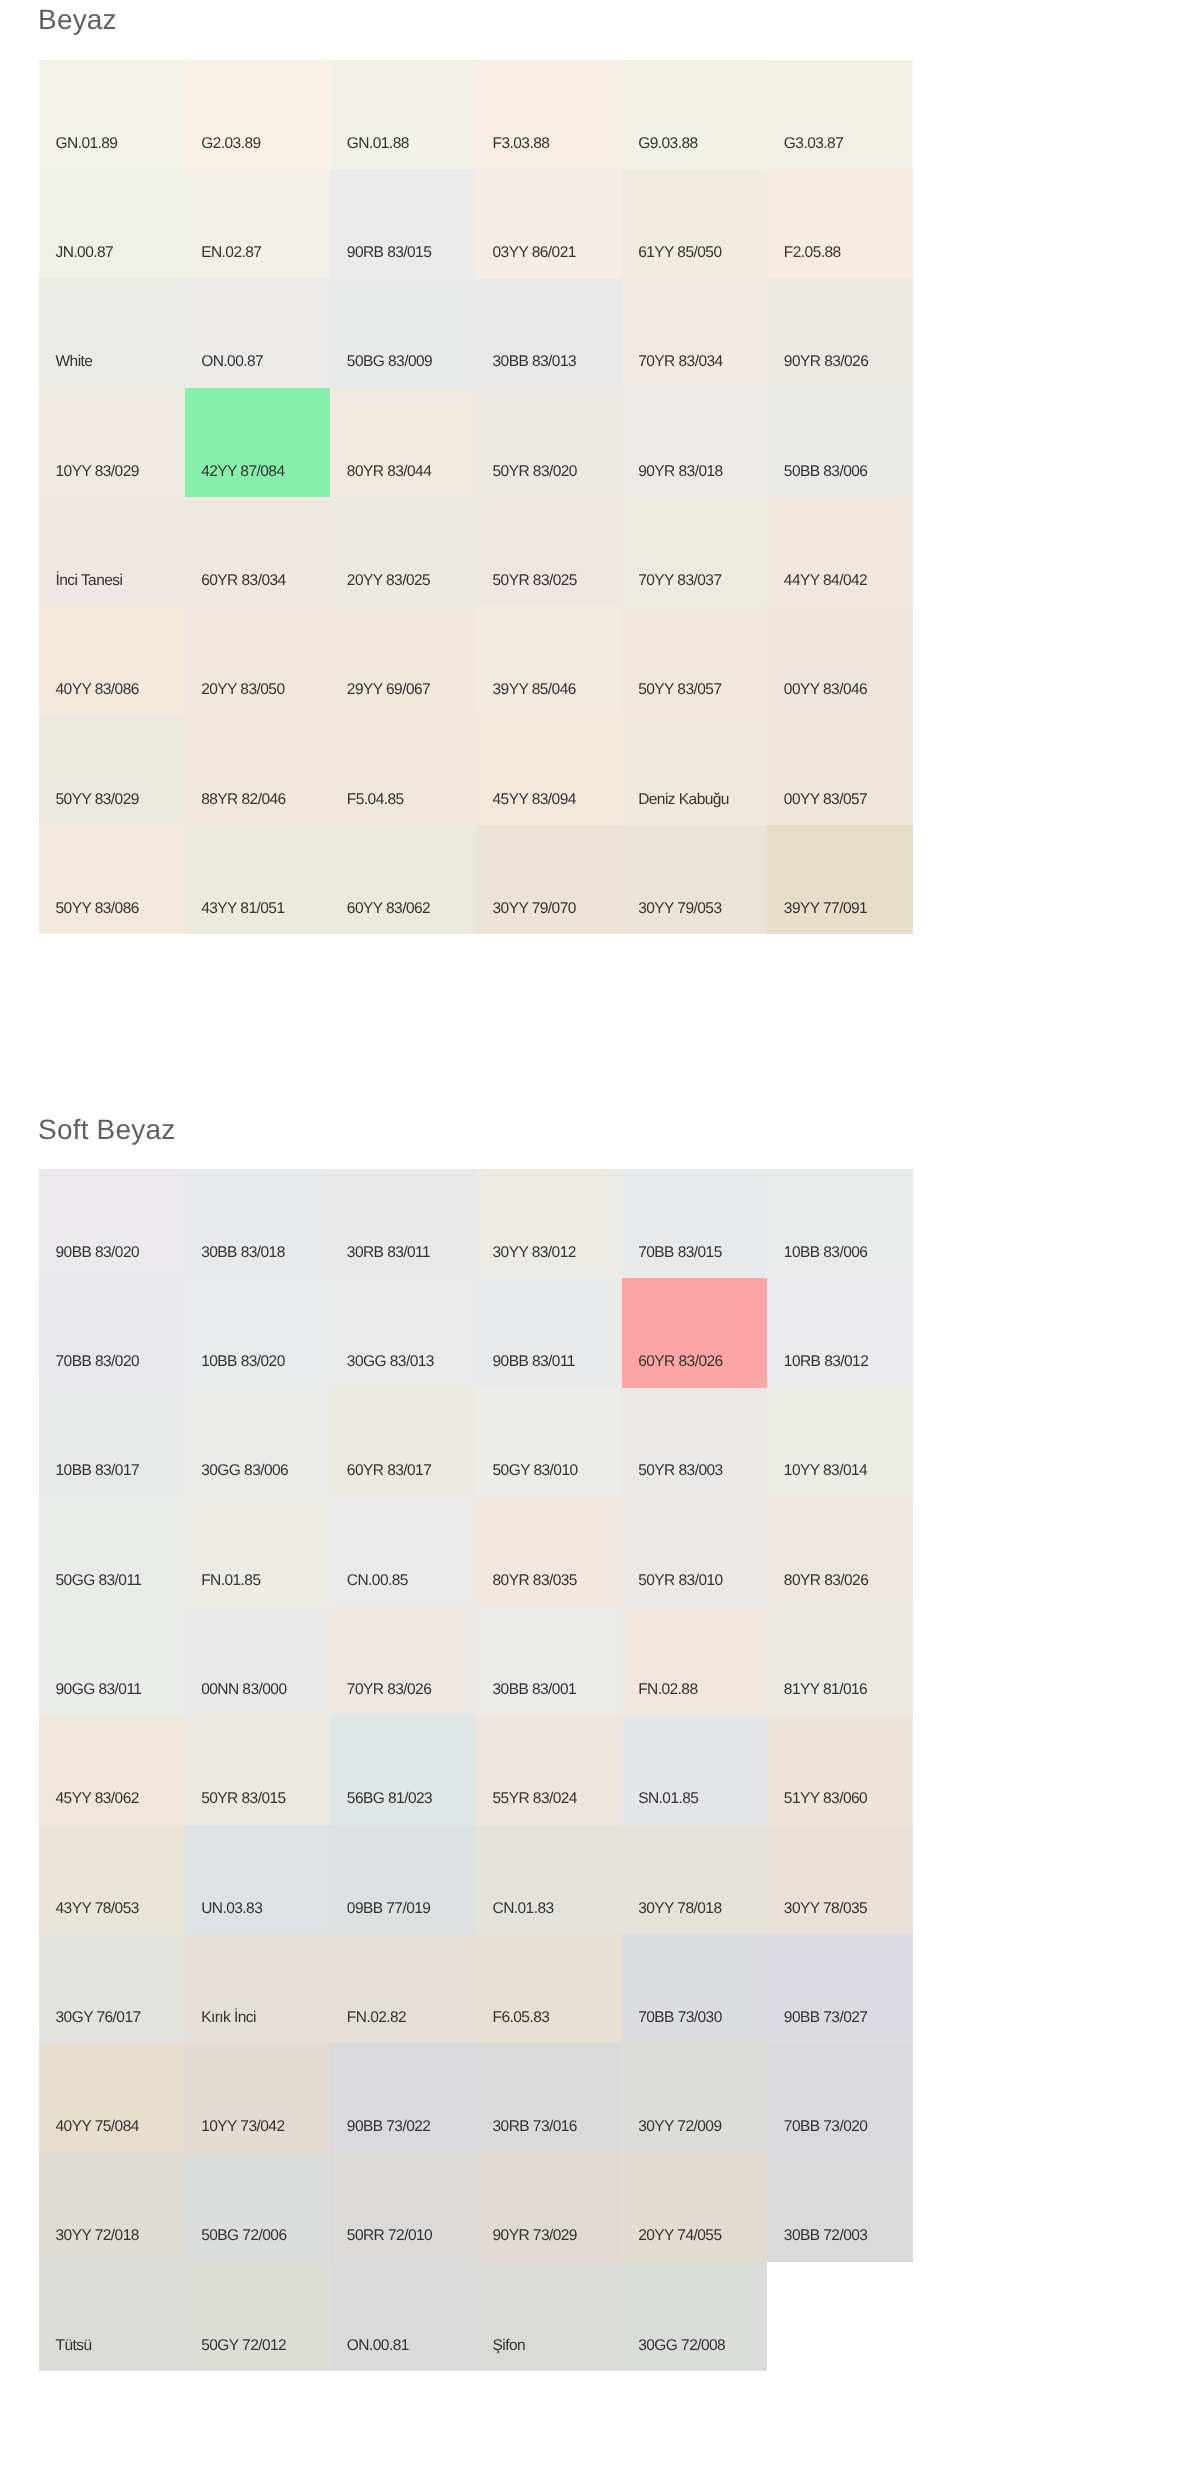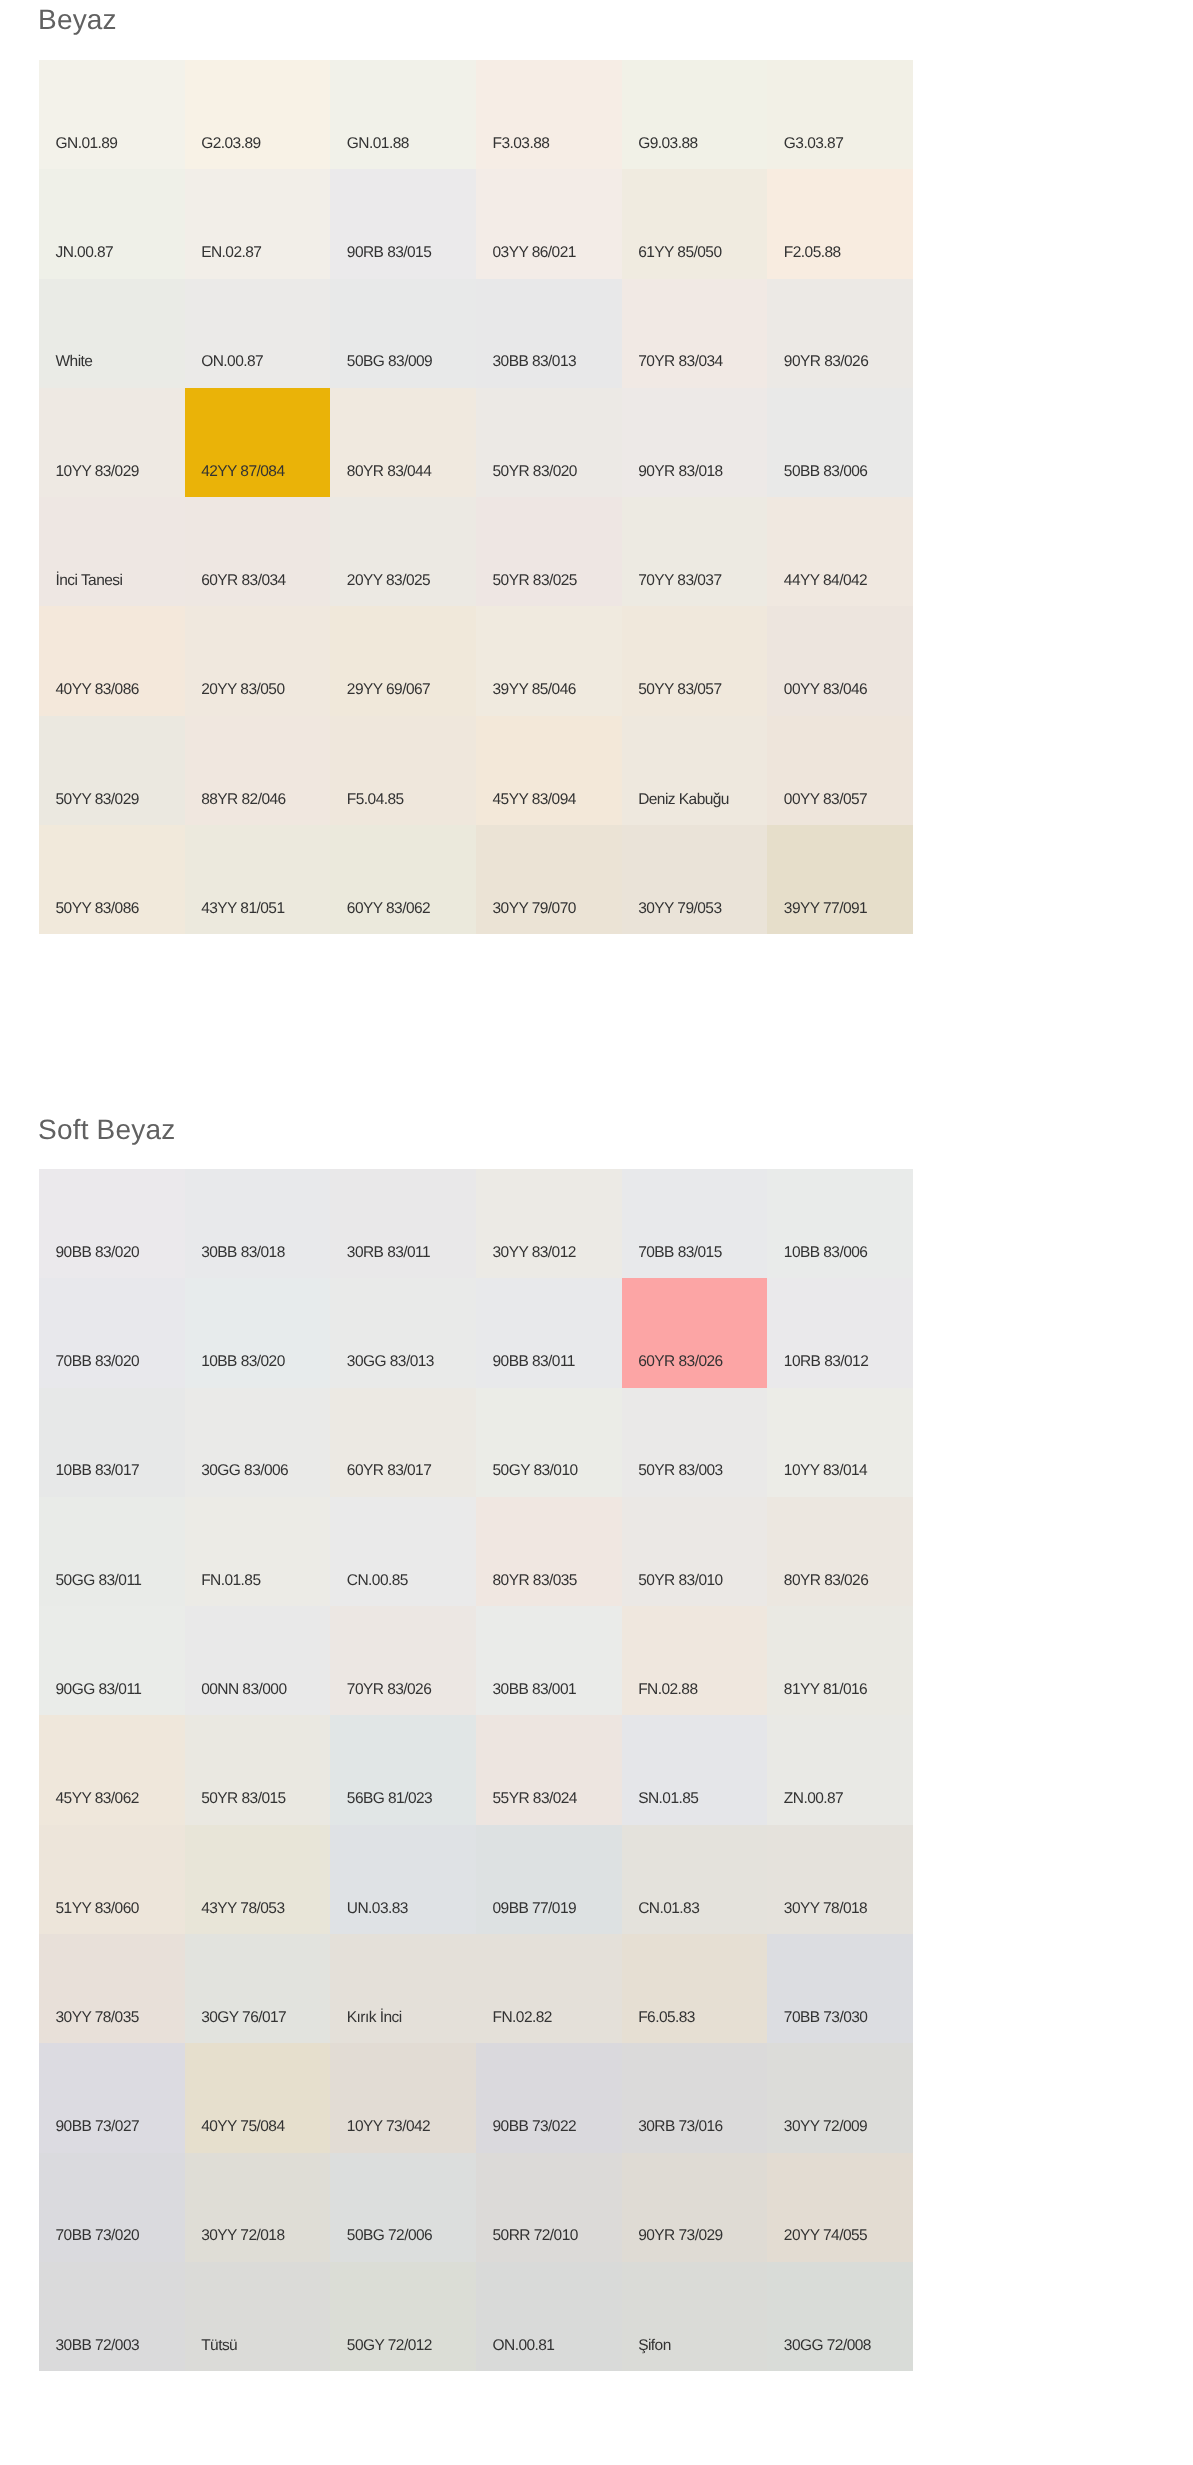--- a/index.html
+++ b/index.html
@@ -73,21 +73,21 @@
         </div>
         <div class="swatch" style="background:#f1e9e4">
           <span class="swatch-label">70YR 83/034</span>
         </div>
         <div class="swatch" style="background:#ece9e5">
           <span class="swatch-label">90YR 83/026</span>
         </div>
         <div class="swatch" style="background:#eee9e3">
           <span class="swatch-label">10YY 83/029</span>
         </div>
-        <div class="swatch" style="background:#eab308">
+        <div class="swatch" style="background:#86efac">
           <span class="swatch-label">42YY 87/084</span>
         </div>
         <div class="swatch" style="background:#f0e9df">
           <span class="swatch-label">80YR 83/044</span>
         </div>
         <div class="swatch" style="background:#ece9e5">
           <span class="swatch-label">50YR 83/020</span>
         </div>
         <div class="swatch" style="background:#ede9e7">
           <span class="swatch-label">90YR 83/018</span>
@@ -270,23 +270,20 @@
         </div>
         <div class="swatch" style="background:#e1e6e6">
           <span class="swatch-label">56BG 81/023</span>
         </div>
         <div class="swatch" style="background:#ede5e0">
           <span class="swatch-label">55YR 83/024</span>
         </div>
         <div class="swatch" style="background:#e5e6e9">
           <span class="swatch-label">SN.01.85</span>
         </div>
-        <div class="swatch" style="background:#e9e9e5">
-          <span class="swatch-label">ZN.00.87</span>
-        </div>
         <div class="swatch" style="background:#ede5da">
           <span class="swatch-label">51YY 83/060</span>
         </div>
         <div class="swatch" style="background:#e8e5d8">
           <span class="swatch-label">43YY 78/053</span>
         </div>
         <div class="swatch" style="background:#dfe2e5">
           <span class="swatch-label">UN.03.83</span>
         </div>
         <div class="swatch" style="background:#dde1e2">

